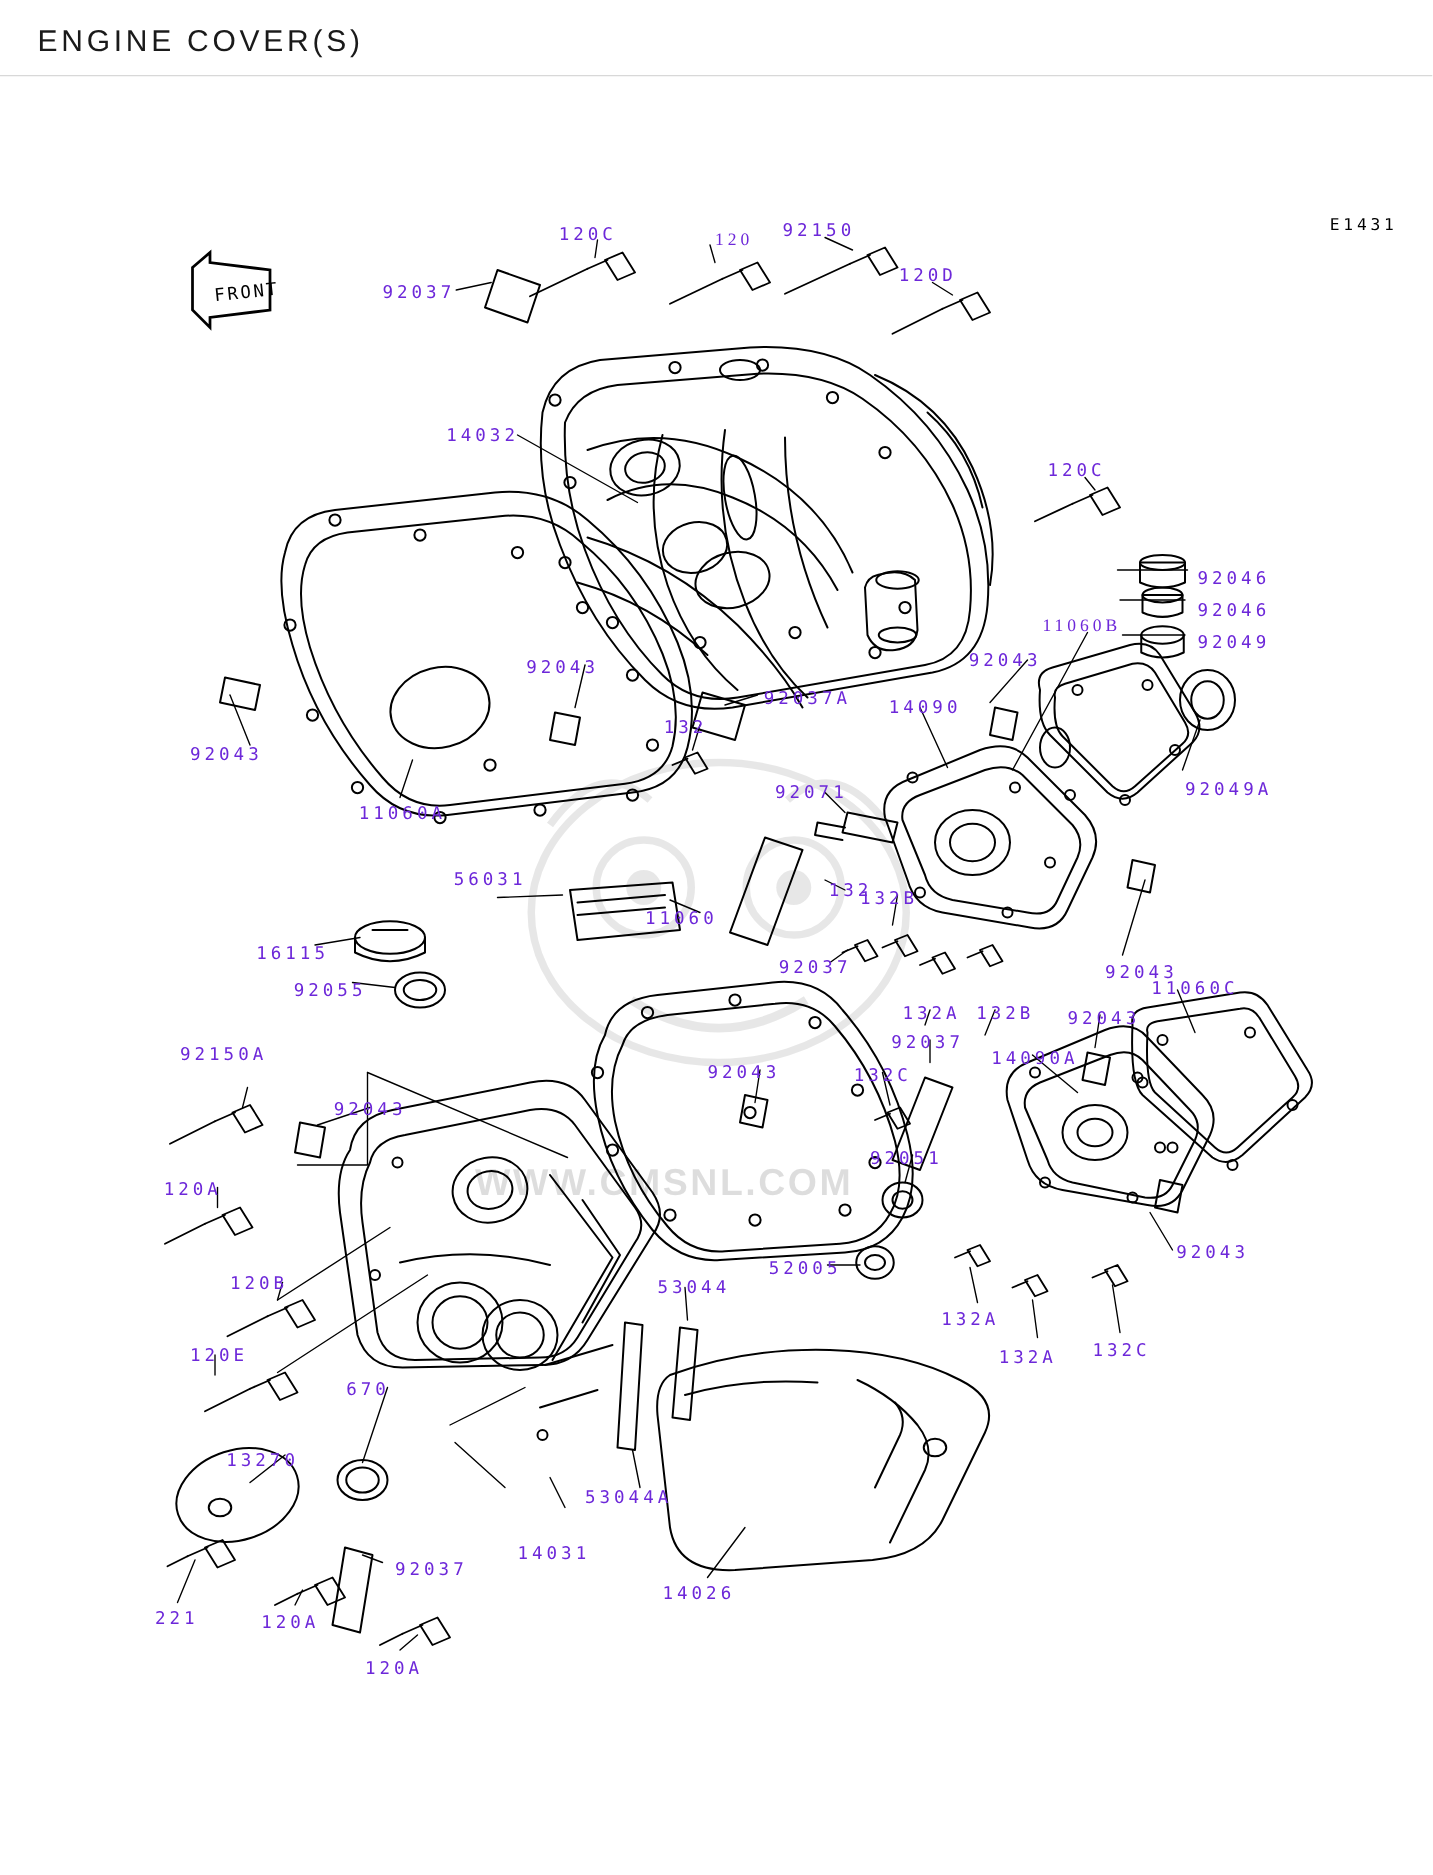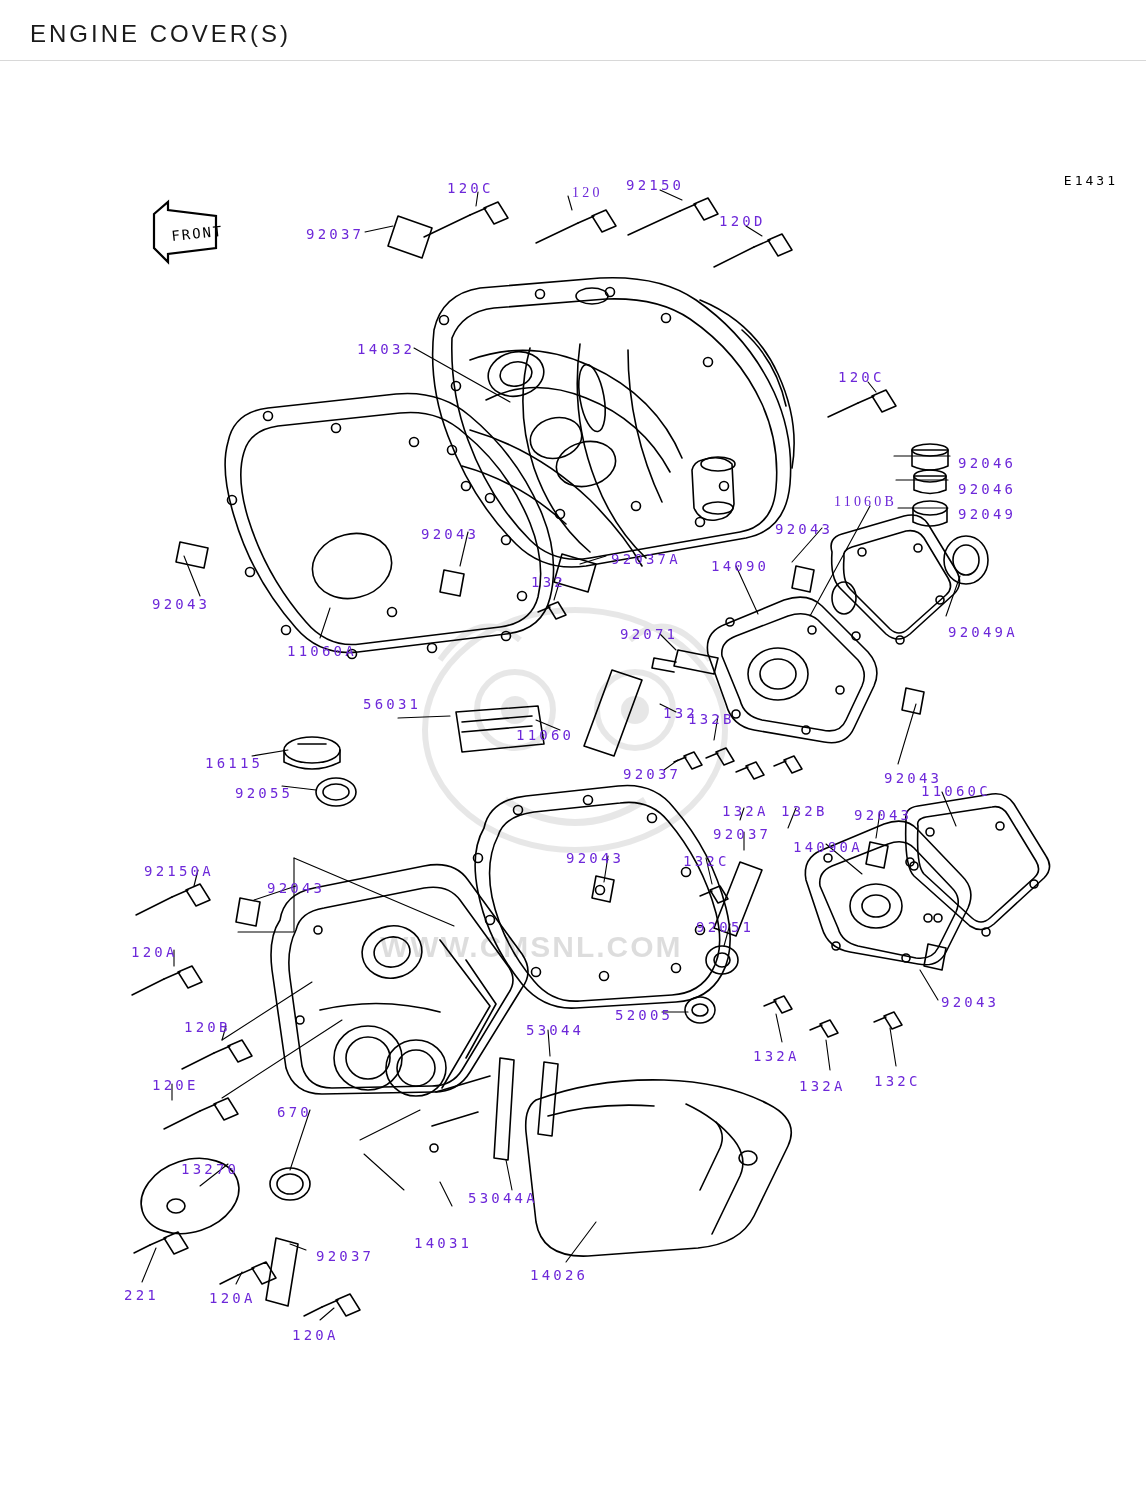--- a/index.html
+++ b/index.html
@@ -557,21 +557,21 @@
     <div class="label" style="left:623px;  top:766px;">92037</div>
     <div class="label" style="left:235px;  top:785px;">92055</div>
     <div class="label" style="left:921px;  top:783px;">11060C</div>
     <div class="label" style="left:722px;  top:803px;">132A</div>
     <div class="label" style="left:781px;  top:803px;">132B</div>
     <div class="label" style="left:854px;  top:807px;">92043</div>
     <div class="label" style="left:713px;  top:826px;">92037</div>
     <div class="label" style="left:793px;  top:839px;">14090A</div>
     <div class="label" style="left:566px;  top:850px;">92043</div>
     <div class="label" style="left:683px;  top:853px;">132C</div>
-    <div class="label" style="left:144px;  top:863px;">92150A</div>
+    <div class="label" style="left:144px;  top:836px;">92150A</div>
     <div class="label" style="left:267px;  top:880px;">92043</div>
     <div class="label" style="left:696px;  top:919px;">92051</div>
     <div class="label" style="left:131px;  top:944px;">120A</div>
     <div class="label" style="left:941px;  top:994px;">92043</div>
     <div class="label" style="left:615px;  top:1007px;">52005</div>
     <div class="label" style="left:184px;  top:1019px;">120B</div>
     <div class="label" style="left:526px;  top:1022px;">53044</div>
     <div class="label" style="left:753px;  top:1048px;">132A</div>
     <div class="label" style="left:128px;  top:1077px;margin-left:24px;">120E</div>
     <div class="label" style="left:799px;  top:1078px;">132A</div>

